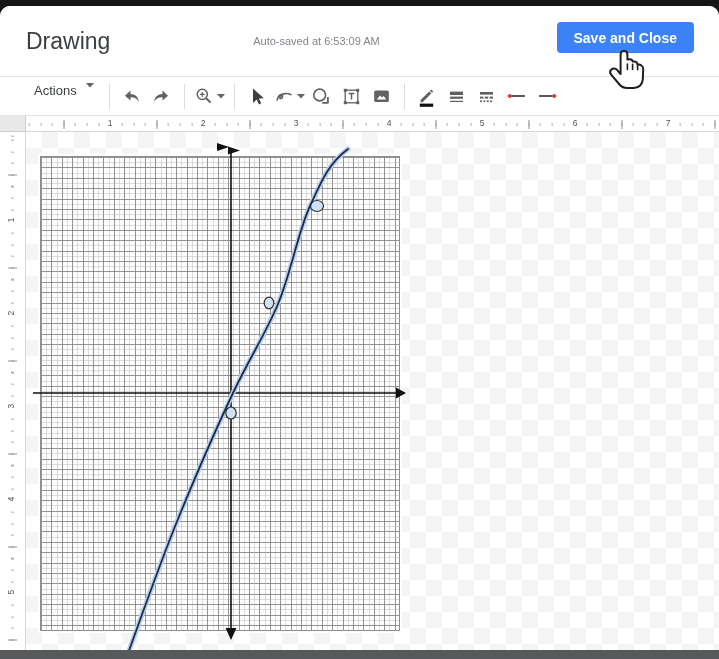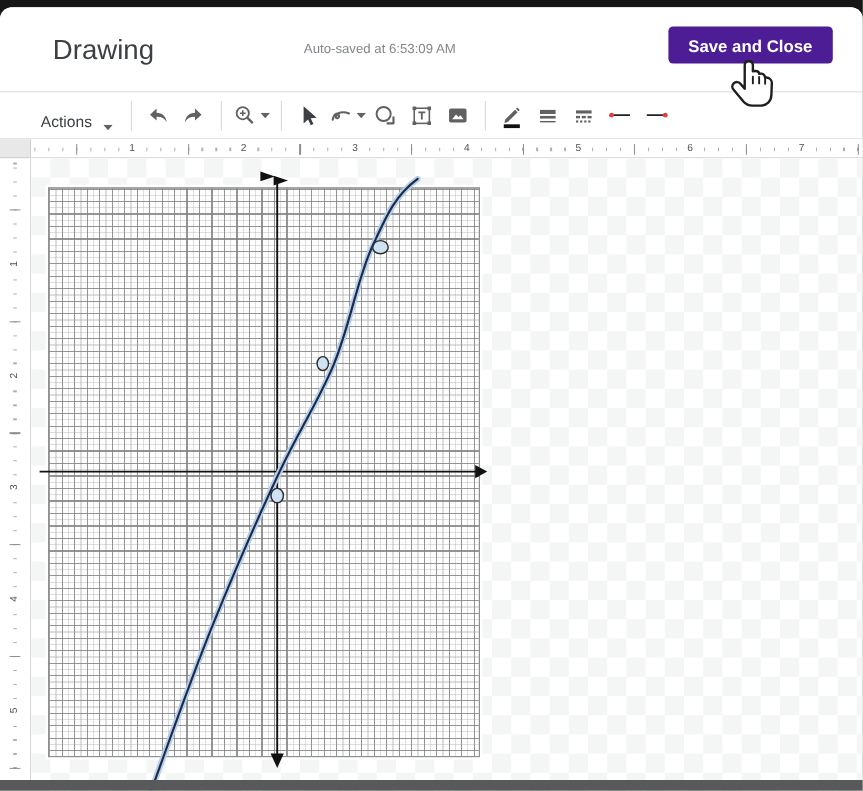--- a/index.html
+++ b/index.html
@@ -5,35 +5,35 @@
   * { margin:0; padding:0; box-sizing:border-box; }
   html,body { width:719px; height:659px; overflow:hidden; }
   body { background:#161616; font-family:"Liberation Sans", sans-serif; position:relative; }
 
   
   .dialog { position:absolute; top:6px; left:0; right:0; bottom:0;
             background:#fff; border-radius:10px 10px 0 0; overflow:hidden; }
 
   
   .header { position:relative; height:71px; border-bottom:1px solid #e0e0e0; background:#fff; }
-  .title { position:absolute; left:44px; top:22px; font-size:23px; color:#3c4043; }
+  .title { position:absolute; left:26px; top:22px; font-size:23px; color:#3c4043; }
   .autosave { position:absolute; left:calc(50% - 43px); transform:translateX(-50%); top:29px;
               font-size:11px; color:#80868b; white-space:nowrap; }
   .save-btn { position:absolute; right:25px; top:16px; height:31px; padding:0 17px;
-              background:#4c1d95; color:#fff; font-size:14px; font-weight:bold;
+              background:#3b82f6; color:#fff; font-size:14px; font-weight:bold;
               border:none; border-radius:4px; font-family:"Liberation Sans",sans-serif; cursor:pointer; }
   .hand-cursor { position:absolute; left:606px; top:42px; width:46px; height:50px; z-index:20; pointer-events:none; }
 
   
   .toolbar { display:flex; align-items:center; height:39px; padding-left:26px;
              border-bottom:1px solid #e4e4e4; background:#fff; }
   .tbtn { height:26px; min-width:26px; display:flex; align-items:center; justify-content:center;
           margin:0 2px; border-radius:2px; cursor:pointer; }
   .tbtn svg { display:block; }
-  .actions-btn { font-size:13px; color:#3c4043; display:flex; align-items:flex-end; gap:6px; padding:0 6px; }
+  .actions-btn { font-size:13px; color:#3c4043; display:flex; align-items:flex-start; gap:6px; padding:0 6px; }
   .sep { width:1px; height:25px; background:#dadce0; margin:0 7px; flex:none; }
   .caret { margin-left:3px; }
 
   
   .ruler-row { display:flex; height:16px; background:#fff; }
   .corner { width:26px; height:16px; background:#e8e8e8; border-right:1px solid #cfcfcf;
             border-bottom:1px solid #cfcfcf; flex:none; }
   .h-ruler { position:relative; flex:1; border-bottom:1px solid #d8d8d8; background:#fff; overflow:hidden; }
   .h-ruler .ticks-small { position:absolute; left:0; right:0; top:7px; height:3px;
      background:repeating-linear-gradient(to right,#aeaeae 0 1px,transparent 1px 11.625px);

